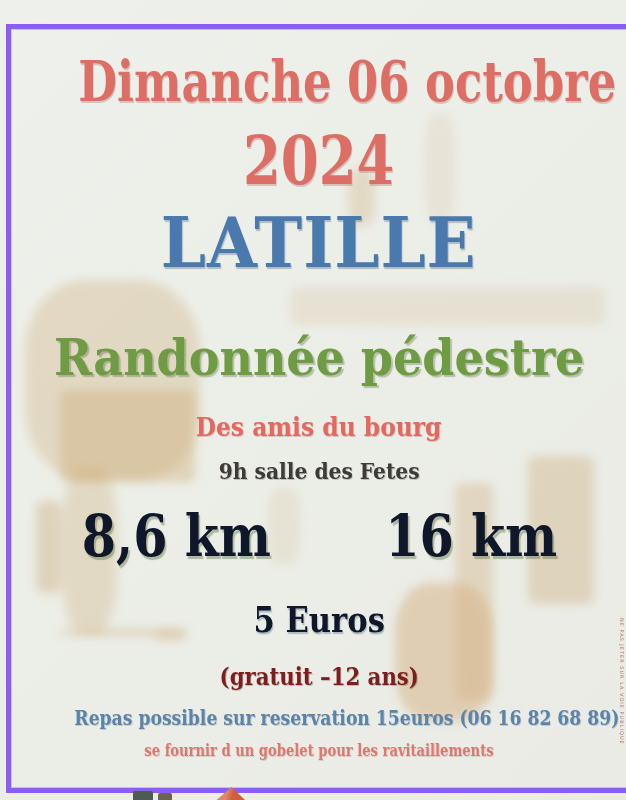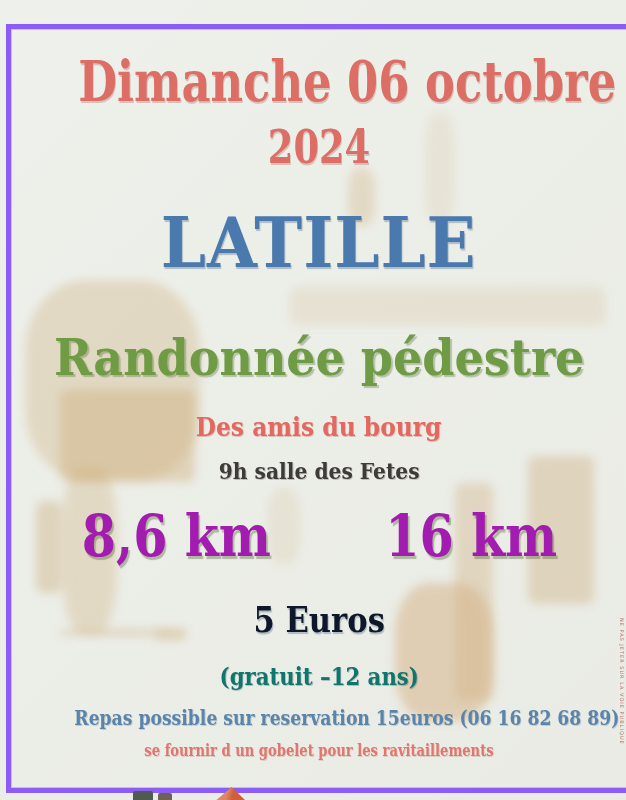--- a/index.html
+++ b/index.html
@@ -23,34 +23,34 @@
   
   .wm{position:absolute;filter:blur(5px);border-radius:35%;}
   .wm.sq{border-radius:8px;}
   
   .line{
     position:absolute;left:0;right:0;text-align:center;
     font-weight:700;line-height:1.15;white-space:nowrap;
   }
   .line>span{display:inline-block;transform:scaleX(var(--sx,1));transform-origin:center;}
   .l-date1{top:20px;font-size:56px;--sx:.80;color:#dc6e66;text-shadow:1px 2px 0 rgba(150,60,50,.25);}
-  .l-date2{top:92px;font-size:46px;--sx:.80;color:#dc6e66;text-shadow:1px 2px 0 rgba(150,60,50,.25);}
+  .l-date2{top:92px;font-size:68px;--sx:.80;color:#dc6e66;text-shadow:1px 2px 0 rgba(150,60,50,.25);}
   .l-town{top:174px;font-size:70px;--sx:.92;color:#4a79ae;text-shadow:1px 2px 1px rgba(40,70,110,.3);letter-spacing:1px;}
   .l-event{top:300px;font-size:50px;--sx:.92;color:#6e9b43;text-shadow:2px 2px 1px rgba(60,85,30,.3);}
   .l-org{top:384px;font-size:26px;--sx:.90;color:#e4685f;text-shadow:1px 1px 0 rgba(160,60,50,.25);}
   .l-venue{top:430px;font-size:22px;--sx:.92;color:#3e3a37;text-shadow:1px 1px 0 rgba(0,0,0,.2);}
   .km-row{
     position:absolute;left:0;right:0;top:476px;
     display:flex;justify-content:center;gap:82px;
-    font-weight:700;font-size:58px;color:#a21caf;line-height:1.1;
+    font-weight:700;font-size:58px;color:#0f172a;line-height:1.1;
     text-shadow:2px 3px 1px rgba(60,85,30,.35);white-space:nowrap;
   }
   .km-row>span{display:inline-block;transform:scaleX(.85);}
   .l-price{top:570px;font-size:36px;--sx:.85;color:#0f172a;text-shadow:1px 2px 1px rgba(40,70,110,.3);}
-  .l-note{top:634px;font-size:25px;--sx:.85;color:#0f766e;text-shadow:1px 1px 0 rgba(30,45,60,.25);}
+  .l-note{top:634px;font-size:25px;--sx:.85;color:#7f1d1d;text-shadow:1px 1px 0 rgba(30,45,60,.25);}
   .l-meal{top:678px;font-size:20px;--sx:.86;color:#5b84aa;text-shadow:1px 1px 0 rgba(40,70,110,.2);margin-left:19px;}
   .l-cup{top:713px;font-size:16px;--sx:.82;color:#e0766d;text-shadow:1px 1px 0 rgba(170,70,60,.2);}
   
   .edge-text{
     position:absolute;right:1px;top:618px;height:160px;
     writing-mode:vertical-rl;
     font-family:"DejaVu Sans","Liberation Sans",sans-serif;
     font-size:5px;letter-spacing:1px;color:#a85a55;opacity:.85;
     white-space:nowrap;
   }

